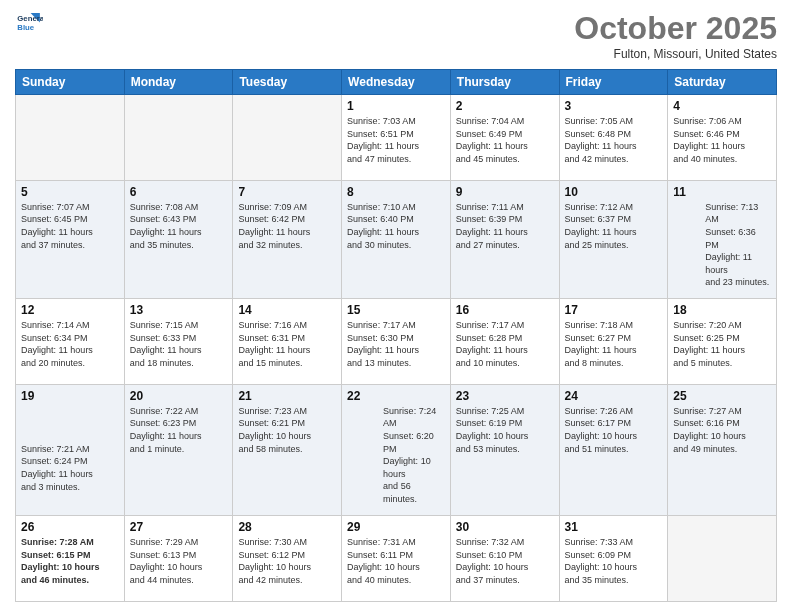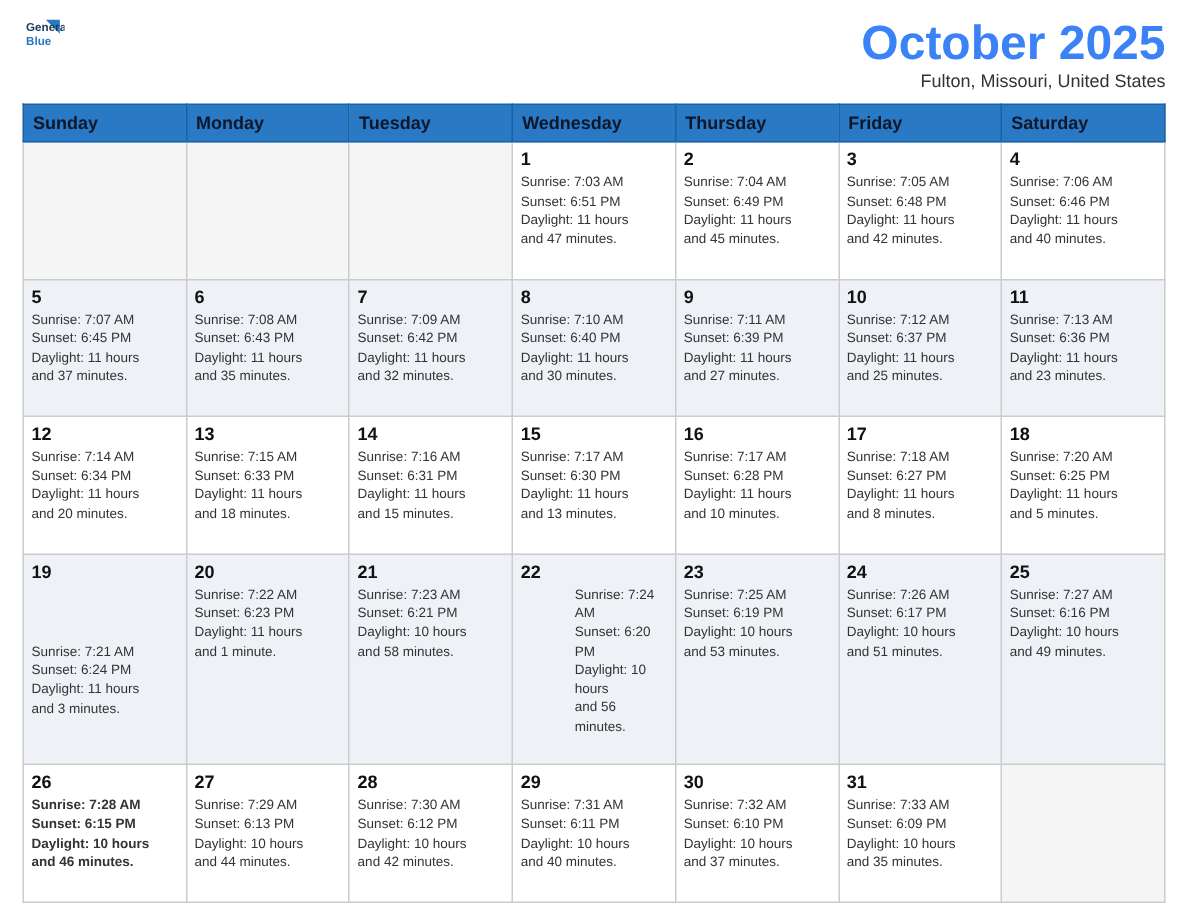--- a/index.html
+++ b/index.html
@@ -31,36 +31,36 @@
     .logo-icon {
       width: 28px;
       height: 28px;
     }
     .title-block {
       text-align: right;
     }
     .month-title {
       font-size: 32px;
       font-weight: bold;
-      color: #3b82f6;
+      color: #737373;
     }
     .location {
       font-size: 12px;
       color: #333;
     }
     .calendar {
       flex: 1;
       border: 1px solid #ccc;
       border-collapse: collapse;
       width: 100%;
       table-layout: fixed;
     }
     .calendar th {
       background-color: #2979c5;
-      color: #0f172a;
+      color: #ffffff;
       font-size: 12px;
       font-weight: bold;
       text-align: left;
       padding: 5px 6px;
       border: 1px solid #1a60a5;
     }
     .calendar td {
       border: 1px solid #ccc;
       vertical-align: top;
       padding: 4px 5px;
@@ -193,21 +193,21 @@
           </td>
           <td>
             <div class="day-number">10</div>
             <div class="day-info" style="white-space: pre-line;">Sunrise: 7:12 AM
 Sunset: 6:37 PM
 Daylight: 11 hours
 and 25 minutes.</div>
           </td>
           <td>
             <div class="day-number">11</div>
-            <div class="day-info" style="white-space: pre-line;">Sunrise: 7:13 AM
+            <div class="day-info" style="white-space: pre-line; margin-left: 32px;">Sunrise: 7:13 AM
 Sunset: 6:36 PM
 Daylight: 11 hours
 and 23 minutes.</div>
           </td>
         </tr>
         <tr>
           <td>
             <div class="day-number">12</div>
             <div class="day-info" style="white-space: pre-line;">Sunrise: 7:14 AM
 Sunset: 6:34 PM

